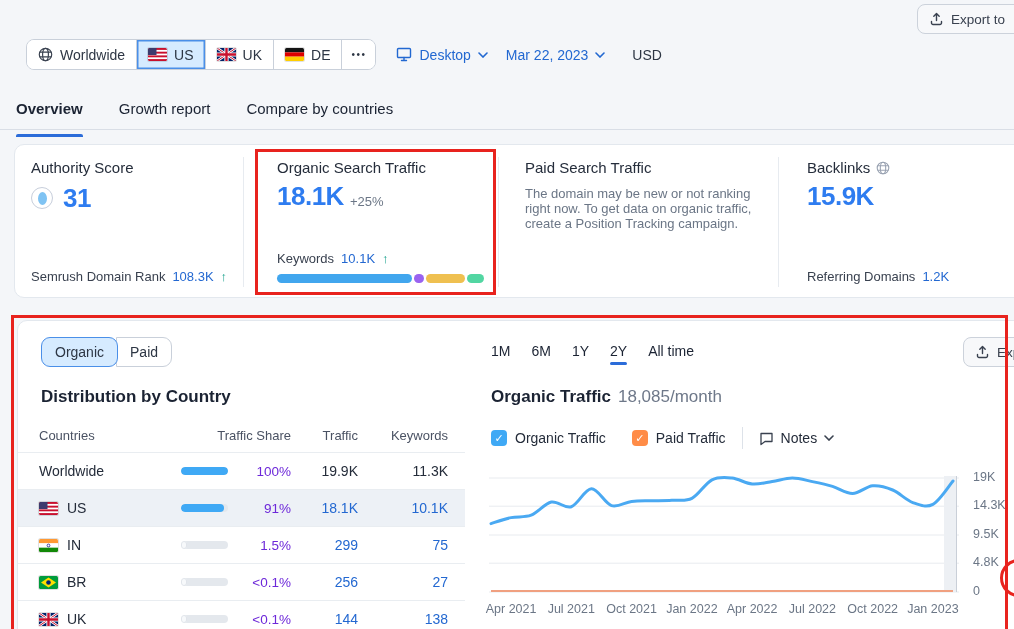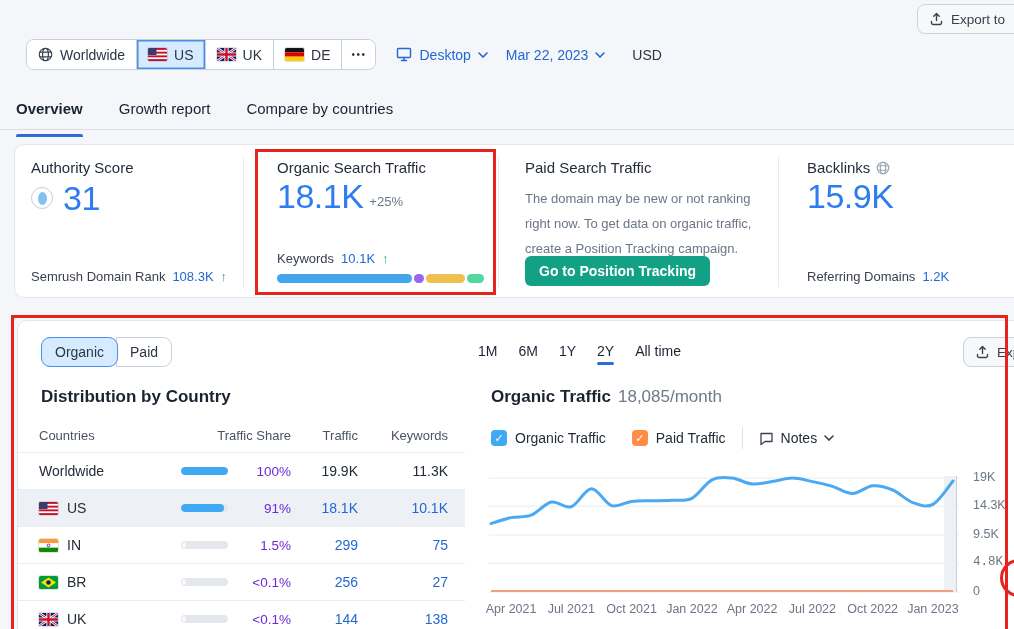--- a/index.html
+++ b/index.html
@@ -32,28 +32,28 @@
   .tab{color:#1b2333;position:relative;font-weight:500;white-space:nowrap;cursor:pointer}
   .tab.active{font-weight:700}
   .tab.active::after{content:"";position:absolute;left:0;right:0;bottom:-8px;height:3px;background:#2b6cd9;border-radius:2px 2px 0 0}
   .tabs-border{left:0;top:129px;width:1014px;height:1px;background:#d9dee6}
 
   
   .cards{left:14px;top:144px;width:1010px;height:154px;background:#fff;border:1px solid #e3e8ee;border-radius:10px}
   .vdiv{top:12px;width:1px;height:130px;background:#e7ebf0}
   .m-title{font-size:15px;color:#252d3b;display:flex;align-items:center;gap:6px;white-space:nowrap}
   .vrow{display:flex;align-items:center;gap:10px}
-  .mval{font-size:34px;font-weight:400;color:#2e7cf0;letter-spacing:-.5px;line-height:30px}
+  .mval{font-size:26px;font-weight:700;color:#2e7cf0;letter-spacing:-.5px;line-height:30px}
   .chg{font-size:13px;color:#6b7686;margin:10px 16px 0 2px}
   .gauge{width:22px;height:22px;border-radius:50%;border:1.5px solid #c7cedb;background:#fff;display:inline-flex;align-items:center;justify-content:center}
   .gauge-in{width:9px;height:13px;border-radius:50%;background:#7fc3f3}
   .foot{font-size:13px;color:#39414f;display:flex;align-items:center;gap:7px;white-space:nowrap}
   .flink{color:#2368d1;cursor:pointer}
   .up{color:#18a08c}
-  .pdesc{width:254px;font-size:13px;line-height:25px;color:#6b7686}
+  .pdesc{width:254px;font-size:13px;line-height:15px;color:#6b7686}
   .btn-green{display:inline-block;padding:7px 14px;background:#12a185;color:#fff;font-size:14px;font-weight:700;border-radius:6px;white-space:nowrap}
   .kbar{display:flex;gap:2px;width:207px;height:9px}
   .kseg{height:9px;border-radius:5px}
 
   
   .panel{left:17px;top:320px;width:1007px;height:340px;background:#fff;border:1px solid #e3e8ee;border-radius:10px}
   .tg{left:23px;top:16px;display:inline-flex}
   .tg-item{height:30px;padding:0 13px;font-size:14px;display:flex;align-items:center;background:#fff;border:1px solid #c9d0da;color:#2d3644}
   .tg-item.active{background:#d6ebff;border-color:#4a8fe8;border-radius:9px;position:relative;z-index:1}
   .tg-item:last-child{border-radius:0 9px 9px 0;margin-left:-2px}
@@ -67,21 +67,21 @@
   .cell-name{position:absolute;left:21px;top:50%;transform:translateY(-50%);display:flex;align-items:center;gap:9px;font-size:14px;color:#242c3a}
   .bar{position:absolute;left:163px;top:14px;width:47px;height:8px;border-radius:4px;background:#e4e8ed;overflow:hidden}
   .bar-fill{position:absolute;left:0;top:0;height:8px;border-radius:4px;background:#3fa9f5}
   .bar-sliver{background:#f7f9fb;box-shadow:inset 0 0 0 1px #e0e4ea}
   .cell{position:absolute;top:50%;transform:translateY(-50%);text-align:right;font-size:14px;color:#242c3a}
   .share{left:173px;width:100px;font-size:13.5px;color:#6d28d9}
   .traffic{left:260px;width:80px}
   .kw{left:330px;width:100px}
   .link{color:#2368d1;cursor:pointer}
 
-  .rtabs{left:460px;top:22px;display:flex;gap:21px;font-size:14px;font-weight:500;color:#1b2333}
+  .rtabs{left:473px;top:22px;display:flex;gap:21px;font-size:14px;font-weight:500;color:#1b2333}
   .rtab{position:relative;cursor:pointer;white-space:nowrap}
   .rtab.active::after{content:"";position:absolute;left:0;right:0;bottom:-6px;height:3px;background:#2b6cd9;border-radius:2px}
   .export-chart{left:945px;top:16px;width:90px}
   .chart-title{left:473px;top:66px;display:flex;align-items:baseline;gap:7px;font-size:17px;white-space:nowrap}
   .ct-b{font-weight:700;color:#1b2333}
   .ct-s{color:#6e7889}
   .legend{left:473px;top:106px;display:flex;align-items:center;font-size:14px;color:#242c3a}
   #legend-items{display:flex;align-items:center;gap:26px}
   .leg-item{display:flex;align-items:center;gap:8px;cursor:pointer}
   .cbx{width:16px;height:16px;border-radius:4px;color:#fff;font-size:11px;line-height:16px;text-align:center;display:inline-block}
@@ -219,21 +219,20 @@
     </div>
     <div class="abs kbar" style="left:262px;top:129px">
         <div class="kseg" style="width: 65%; background: rgb(65, 166, 238);"></div>
         <div class="kseg" style="width: 5%; background: rgb(154, 99, 240);"></div>
         <div class="kseg" style="width: 19%; background: rgb(239, 192, 80);"></div>
         <div class="kseg" style="width: 8%; background: rgb(82, 214, 162);"></div>
       </div>
 
     <div class="abs m-title" style="left:510px;top:14px">Paid Search Traffic</div>
     <div class="abs pdesc" style="left:510px;top:41px">The domain may be new or not ranking right now. To get data on organic traffic, create a Position Tracking campaign.</div>
-    <button class="abs btn-green" style="left:510px;top:111px">Go to Position Tracking</button>
 
     <div class="abs m-title" style="left:792px;top:14px">
       <span>Backlinks</span>
       <span class="icon">
         <svg width="14" height="14" viewBox="0 0 14 14" fill="none" stroke="#9aa3b2" stroke-width="1.1">
             <circle cx="7" cy="7" r="5.8"></circle>
             <ellipse cx="7" cy="7" rx="2.7" ry="5.8"></ellipse>
             <path d="M1.6 4.8h10.8M1.6 9.2h10.8"></path>
           </svg>
       </span>
@@ -410,21 +409,21 @@
           <line x1="0" x2="470" y1="126" y2="126" stroke="#e8ebef" stroke-width="1"></line>
           <rect x="455" y="10" width="13" height="116" fill="#edf0f4"></rect>
           <line x1="467.5" x2="467.5" y1="10" y2="126" stroke="#c9cfd8" stroke-width="1"></line>
           <path d="M2,125C5.3,125 15.4,125 22.1,125C28.8,125 35.5,125 42.2,125C48.9,125 55.6,125 62.3,125C69,125 75.6,125 82.3,125C89,125 95.7,125 102.4,125C109.1,125 115.8,125 122.5,125C129.2,125 135.9,125 142.6,125C149.3,125 156,125 162.7,125C169.4,125 176.1,125 182.8,125C189.5,125 196.2,125 202.9,125C209.6,125 216.3,125 223,125C229.7,125 236.3,125 243,125C249.7,125 256.4,125 263.1,125C269.8,125 276.5,125 283.2,125C289.9,125 296.6,125 303.3,125C310,125 316.7,125 323.4,125C330.1,125 336.8,125 343.5,125C350.2,125 356.9,125 363.6,125C370.3,125 377,125 383.7,125C390.4,125 397,125 403.7,125C410.4,125 417.1,125 423.8,125C430.5,125 437.2,125 443.9,125C450.6,125 460.6,125 464,125" fill="none" stroke="#f0a080" stroke-width="2"></path>
           <path d="M2,57.6C5.3,56.6 15.4,53 22.1,51.6C28.8,50.2 35.5,51.8 42.2,49.2C48.9,46.6 55.6,37.4 62.3,36C69,34.6 75.6,43 82.3,40.8C89,38.6 95.7,23 102.4,22.8C109.1,22.6 115.8,37.5 122.5,39.6C129.2,41.7 135.9,36.2 142.6,35.4C149.3,34.6 156,35 162.7,34.8C169.4,34.6 176.1,34.6 182.8,34.2C189.5,33.8 196.2,35.8 202.9,32.4C209.6,29 216.3,17.2 223,13.8C229.7,10.4 236.3,11.3 243,12C249.7,12.7 256.4,17.4 263.1,18C269.8,18.6 276.5,16.6 283.2,15.6C289.9,14.6 296.6,12 303.3,12C310,12 316.7,14.2 323.4,15.6C330.1,17 336.8,18.4 343.5,20.4C350.2,22.4 356.9,27.7 363.6,27.6C370.3,27.5 377,20.4 383.7,19.8C390.4,19.2 397,21.2 403.7,24C410.4,26.8 417.1,34.2 423.8,36.6C430.5,39 437.2,42 443.9,38.4C450.6,34.8 460.6,18.9 464,15" fill="none" stroke="#4aa9f2" stroke-width="3" stroke-linecap="round" stroke-linejoin="round"></path>
         </svg>
       <div id="ylabels">
           <span style="top: 4px;">19K</span>
           <span style="top: 32.2px;">14.3K</span>
           <span style="top: 61px;">9.5K</span>
-          <span style="top: 89.2px; font-family: Liberation Mono, monospace;">4.8K</span>
+          <span style="top: 89.2px;">4.8K</span>
           <span style="top: 118px;">0</span>
         </div>
       <div id="xlabels">
           <span style="left: -11.9px;">Apr 2021</span>
           <span style="left: 48.3px;">Jul 2021</span>
           <span style="left: 108.6px;">Oct 2021</span>
           <span style="left: 168.9px;">Jan 2022</span>
           <span style="left: 229.1px;">Apr 2022</span>
           <span style="left: 289.4px;">Jul 2022</span>
           <span style="left: 349.7px;">Oct 2022</span>

